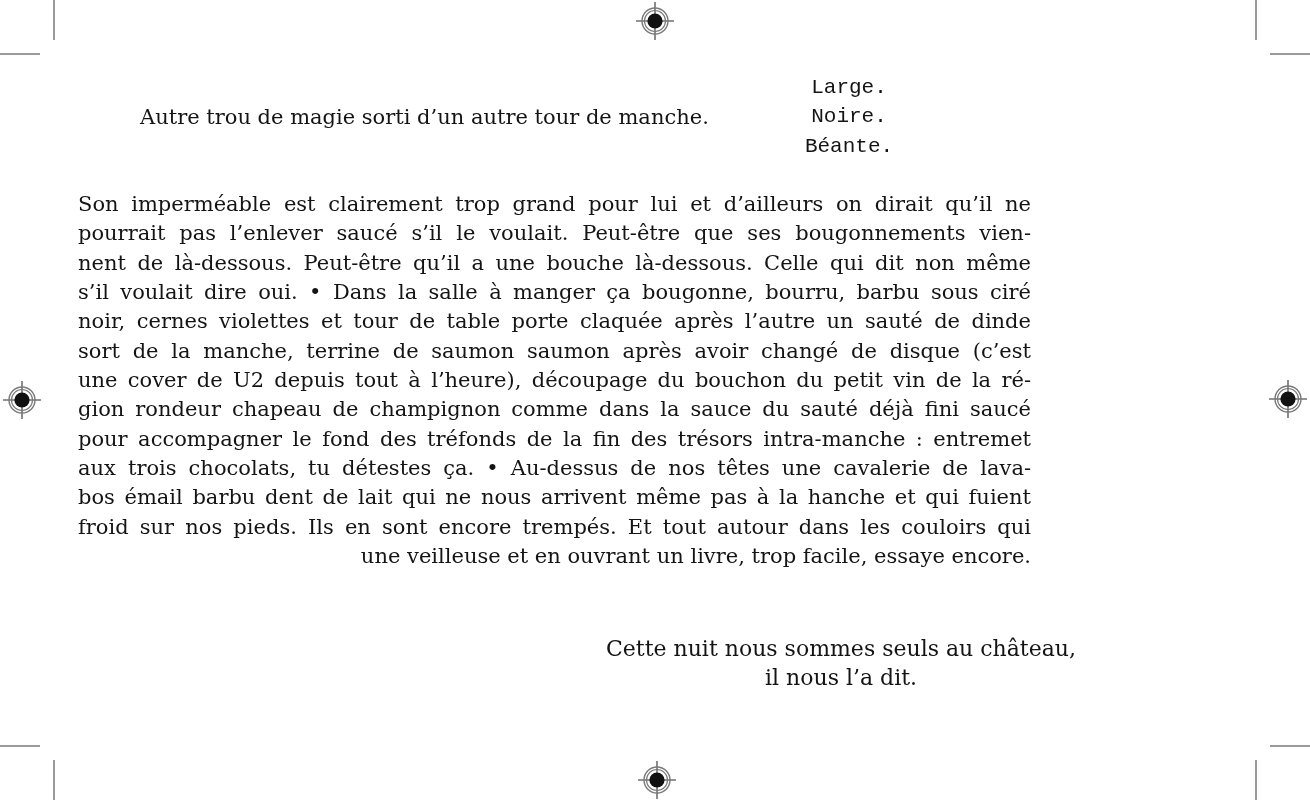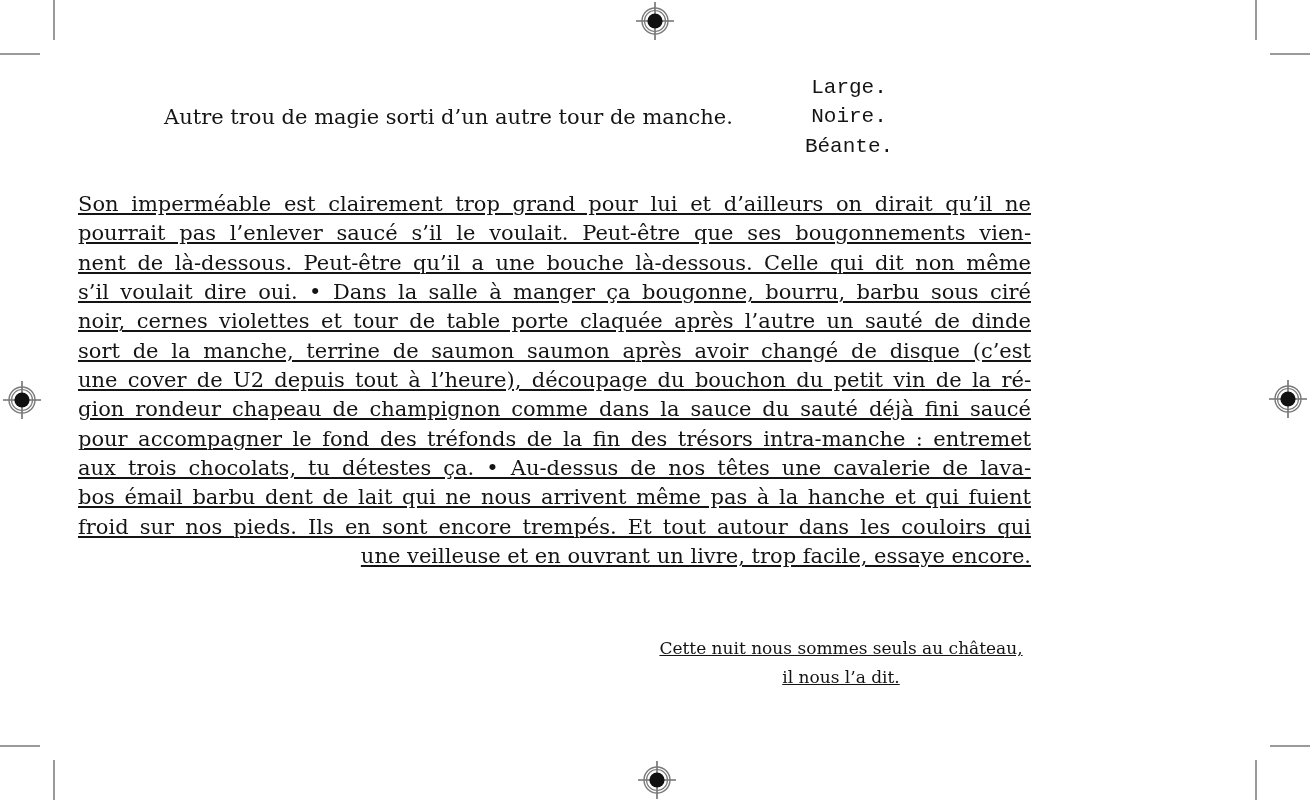--- a/index.html
+++ b/index.html
@@ -7,41 +7,41 @@
     position:relative;
     width:1310px;height:800px;
     background:#ffffff;
     color:#141414;
     font-family:"DejaVu Serif", serif;
     overflow:hidden;
   }
   
   .header-left{
     position:absolute;left:140px;top:103px;
-    font-size:21px;line-height:29.33px;white-space:nowrap;margin-left:24px;
+    font-size:21px;line-height:29.33px;white-space:nowrap;
   }
   .header-right{
     position:absolute;left:769px;top:73px;width:160px;
     font-size:21px;line-height:29.33px;text-align:center;font-family:Liberation Mono, monospace;
   }
   .para{
     position:absolute;left:78px;top:190px;width:953px;
-    font-size:21px;line-height:29.33px;text-decoration:underline;
+    font-size:21px;line-height:29.33px;
   }
   .para .pline{
     text-align:justify;
     text-align-last:justify;
   }
   .para .pline:last-child{
     text-align:right;
     text-align-last:right;
   }
   .closing{
     position:absolute;left:541px;top:634px;width:600px;
-    font-size:17px;line-height:29.33px;text-align:center;text-decoration:underline;
+    font-size:22px;line-height:29.33px;text-align:center;
   }
   
   .cropmark{position:absolute;background:#9a9a9a;}
   .cm-v{width:2px;height:40px;}
   .cm-h{width:40px;height:2px;}
   .regmark{position:absolute;width:40px;height:40px;}
 </style>
 </head>
 <body>
 

